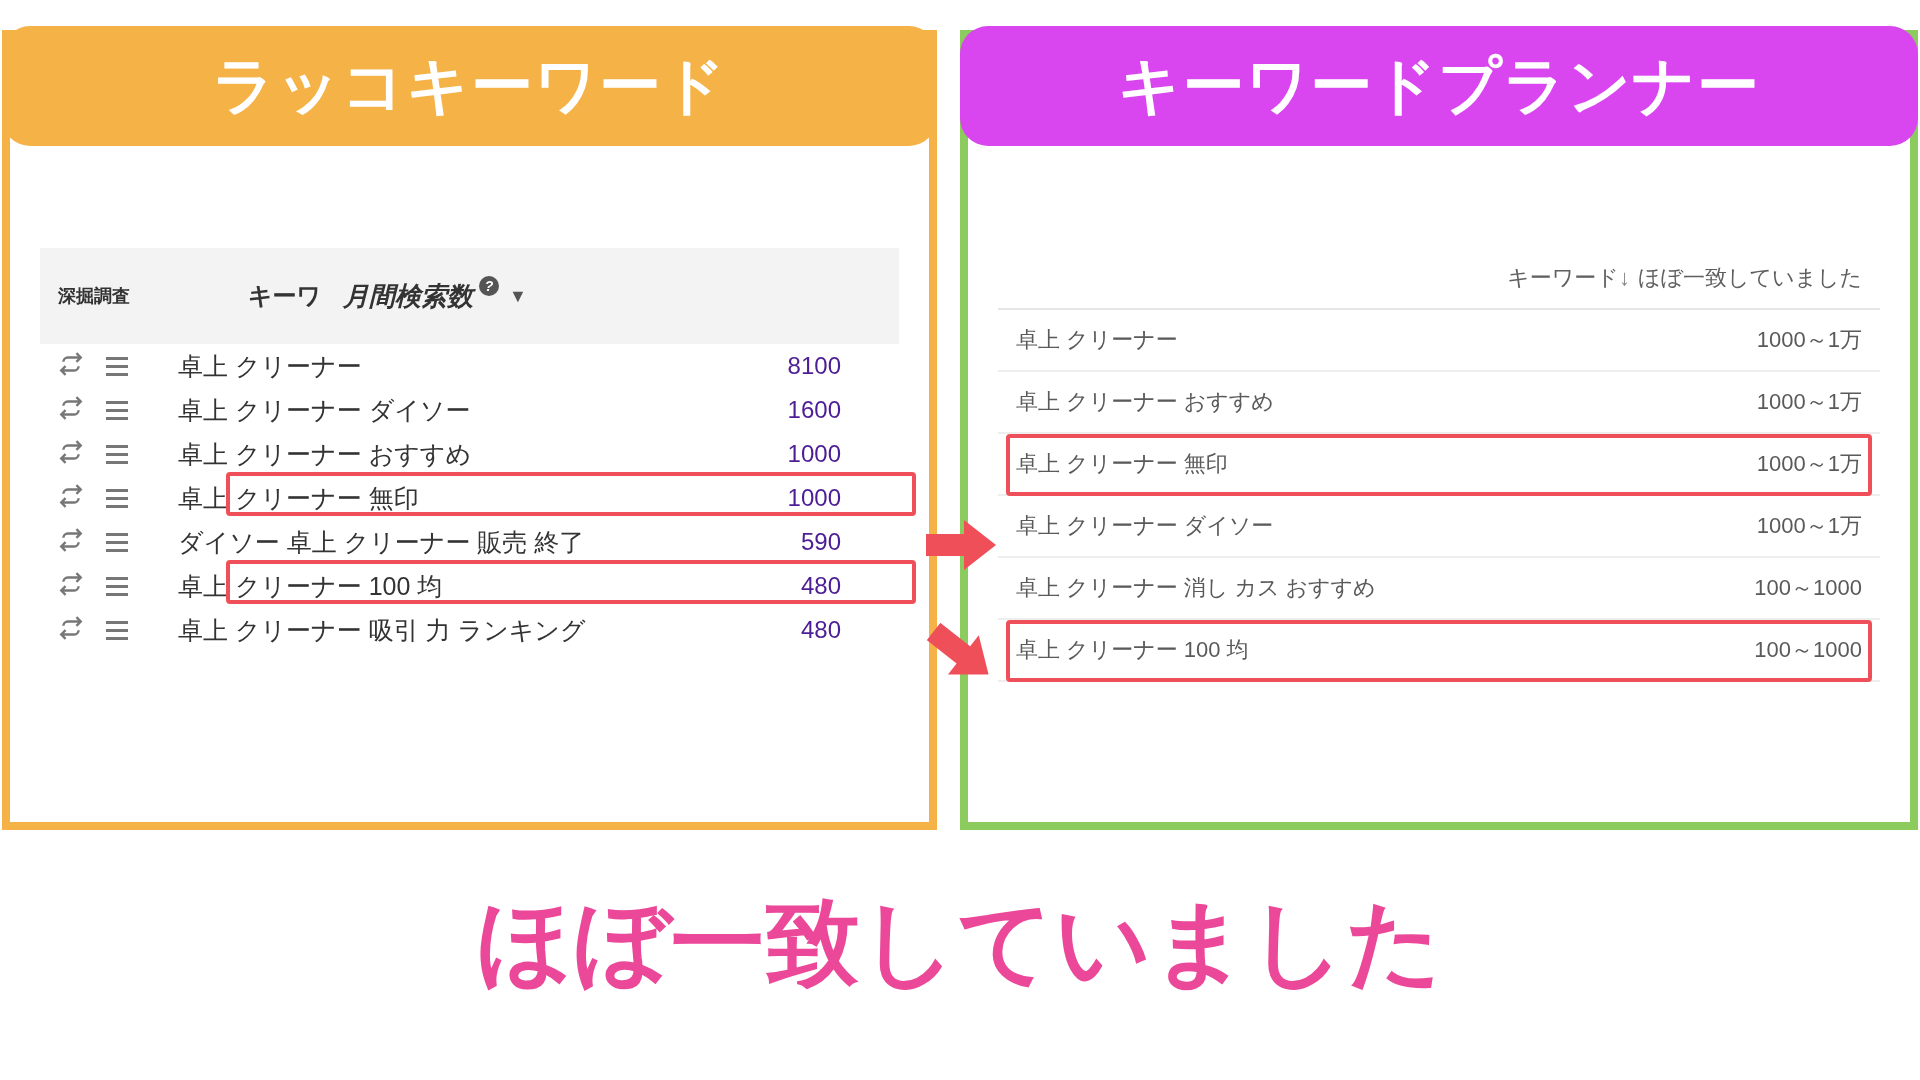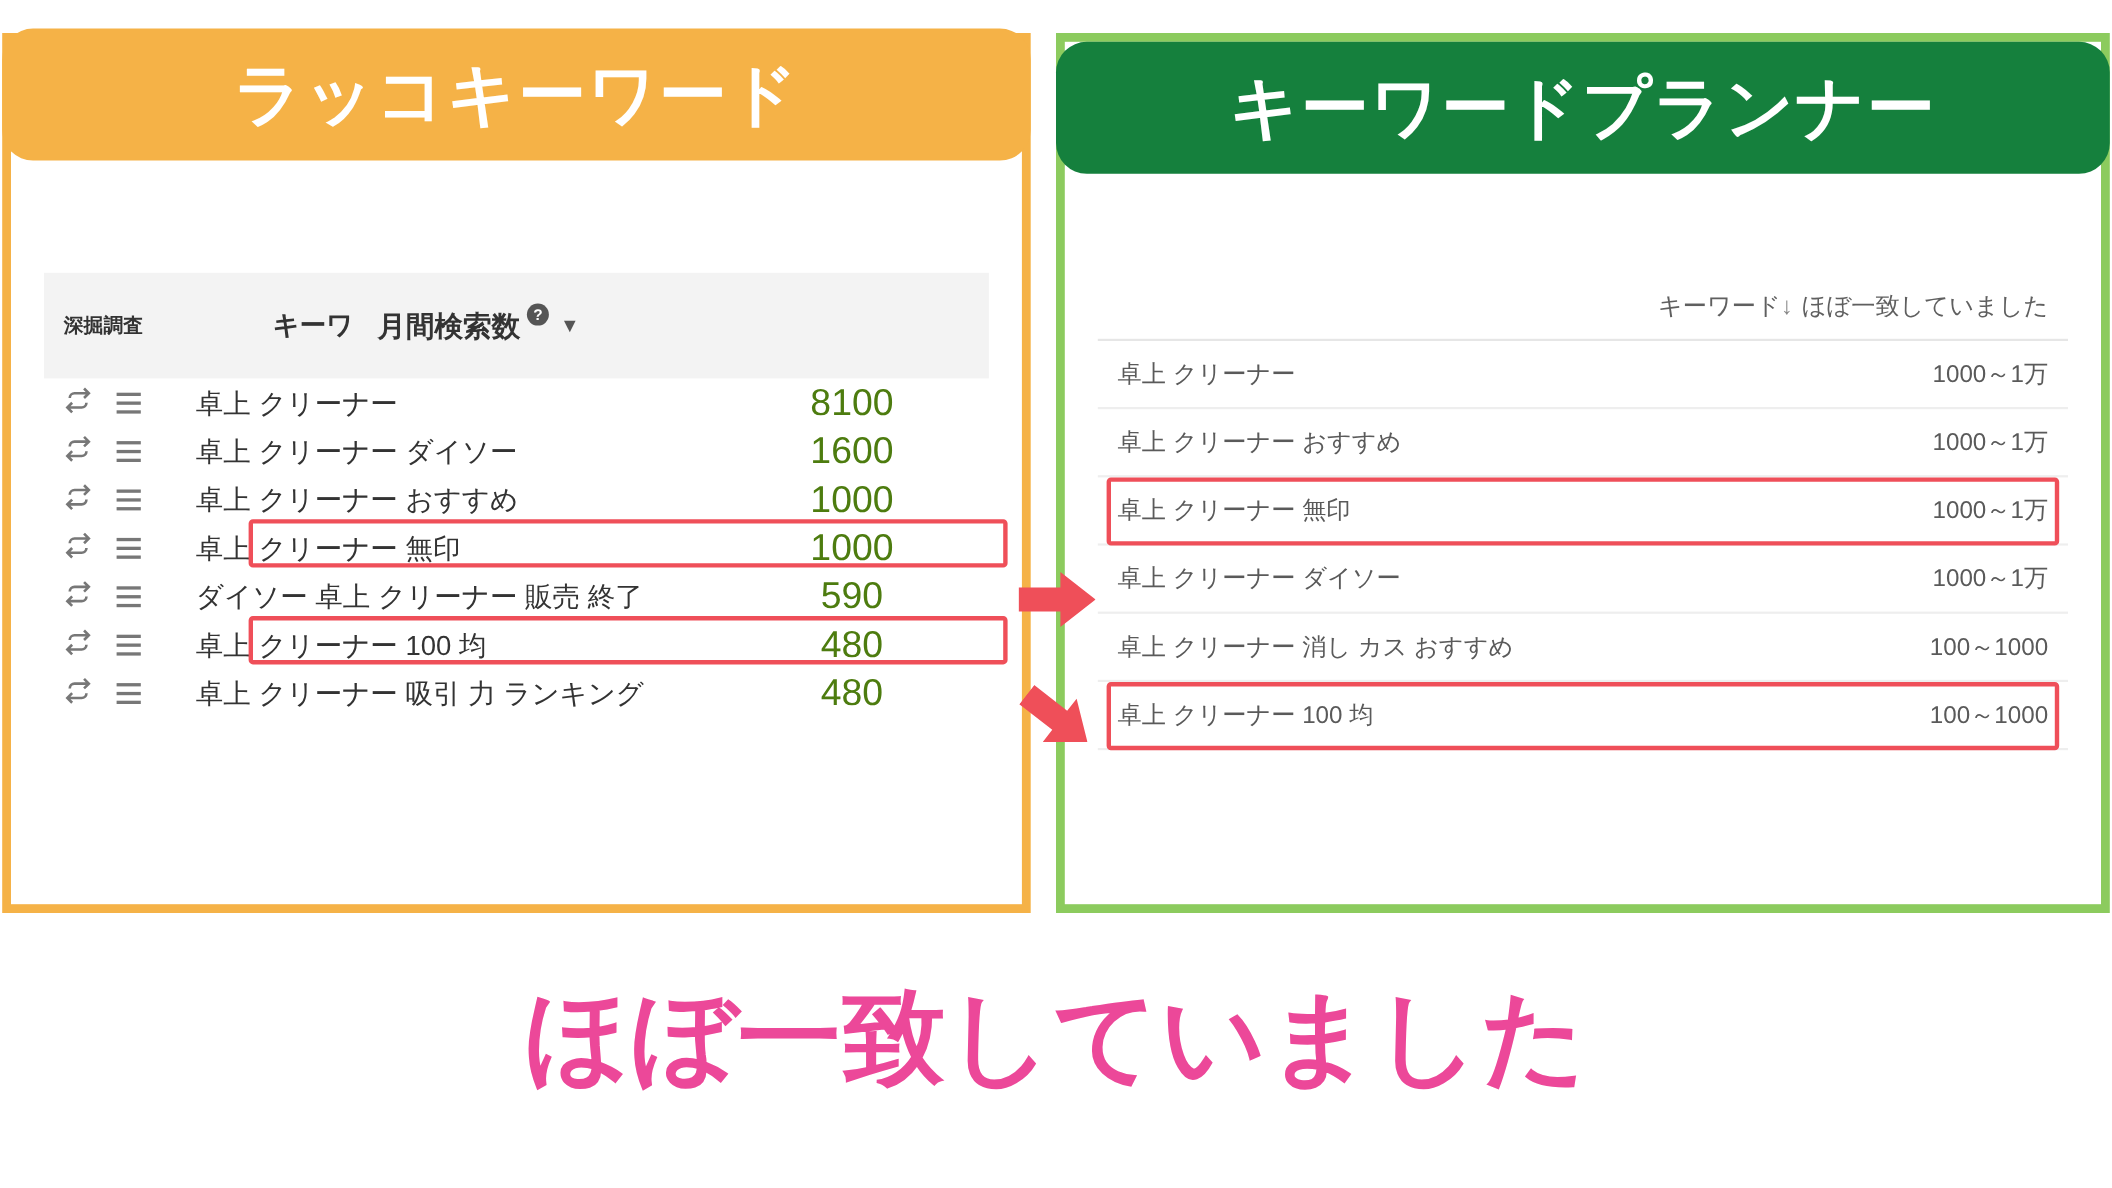--- a/index.html
+++ b/index.html
@@ -31,21 +31,21 @@
       display: flex;
       align-items: center;
       justify-content: center;
       font-size: 62px;
       font-weight: 800;
       color: #fff;
       letter-spacing: 0.02em;
       border-radius: 28px;
     }
     .panel-left  .panel-title { background: #F5B247; }
-    .panel-right .panel-title { background: #15803d; margin-top: 12px; }
+    .panel-right .panel-title { background: #d946ef; }
 
     .panel-body {
       position: absolute;
       top: 120px;
       left: 30px;
       right: 30px;
       bottom: 20px;
     }
 
     
@@ -61,20 +61,21 @@
     }
     .lk-h-dig   { width: 190px; font-size: 18px; }
     .lk-h-kw    { width: 95px;  font-size: 24px; }
     .lk-h-vol {
       flex: 1;
       display: flex;
       align-items: center;
       justify-content: flex-start;
       gap: 6px;
       font-size: 26px;
+      font-style: italic;
     }
     .lk-h-vol .q {
       display: inline-flex;
       align-items: center;
       justify-content: center;
       width: 20px; height: 20px;
       border-radius: 50%;
       background: #555; color: #fff;
       font-size: 14px; font-weight: 700;
       position: relative; top: -10px;
@@ -101,21 +102,21 @@
       flex-direction: column;
       gap: 5px;
     }
     .icon-hamburger span {
       display: block;
       width: 22px; height: 3px;
       background: #777;
     }
 
     .lk-kw  { width: 530px; font-size: 25px; color: #333; }
-    .lk-val { flex: 1; text-align: center; padding-right: 40px; font-size: 34px; color: #4d7c0f; }
+    .lk-val { flex: 1; text-align: right; padding-right: 40px; font-size: 24px; color: #4c1d95; }
 
     .hl-left1, .hl-left2 {
       position: absolute;
       border: 4px solid #EF4F59;
       border-radius: 4px;
       pointer-events: none;
     }
     .hl-left1 { left: 186px; width: 690px; top: 314px;  height: 44px; }
     .hl-left2 { left: 186px; width: 690px; top: 402px; height: 44px; }
 

